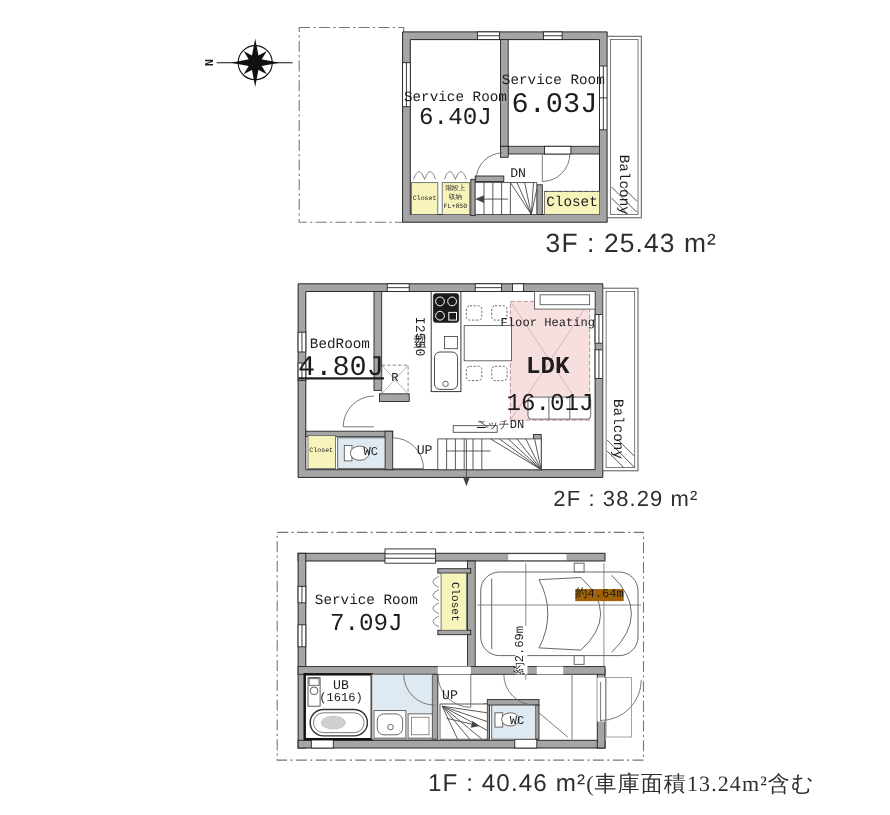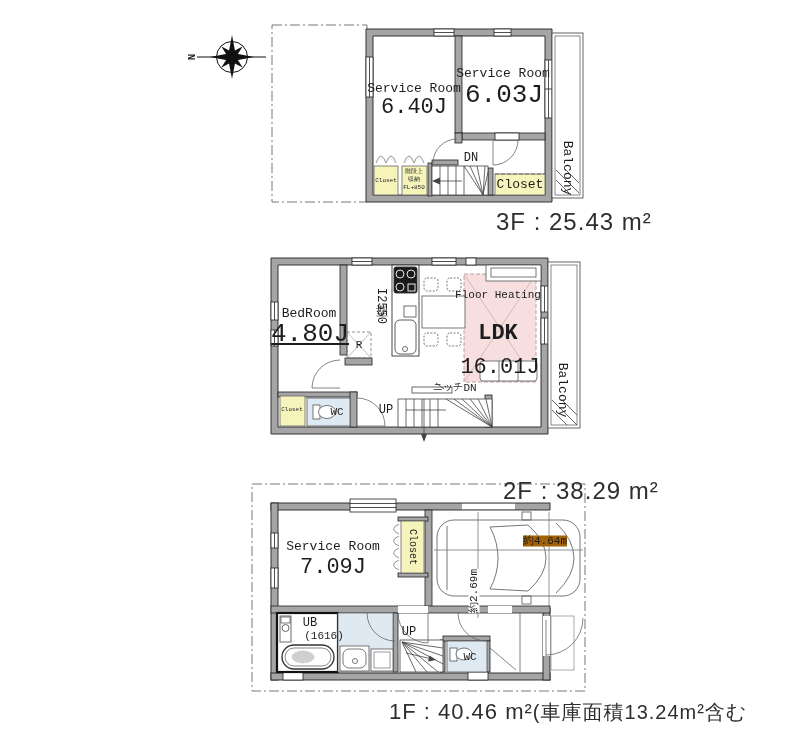--- a/index.html
+++ b/index.html
@@ -6,21 +6,21 @@
   .page{position:relative;width:809px;height:741px;background:#fff;overflow:hidden;
         font-family:"Liberation Sans", sans-serif;}
   svg.lines{position:absolute;left:0;top:0;}
   .lbl{position:absolute;color:#1d1d1d;white-space:nowrap;line-height:1;
        font-family:"Liberation Mono","DejaVu Sans Mono",monospace;
        transform:translate(-50%,-50%);}
   .lbl.v{writing-mode:vertical-rl;}
   .lbl.r90{transform:translate(-50%,-50%) rotate(-90deg);}
   .area-label{position:absolute;color:#2e2e2e;white-space:nowrap;line-height:1;
        font-family:"Liberation Sans","DejaVu Sans",sans-serif;letter-spacing:1px;}
-  .area-note{font-family:Liberation Sans, sans-serif;}
+  .area-note{font-family:Liberation Serif, serif;}
 </style>
 </head>
 <body>
 
 <div class="page">
 
 <svg class="lines" width="809" height="741" viewBox="0 0 809 741">
 
   <g stroke="#111" fill="none" stroke-width="1">
     <line x1="197" y1="57" x2="266" y2="57"></line>
@@ -319,28 +319,28 @@
 <div class="lbl" style="left:359px;top:345px;font-size:11px;">R</div>
 <div class="lbl" style="left:498px;top:295px;font-size:11px;">Floor Heating</div>
 <div class="lbl" style="left:498px;top:334px;font-size:22px;font-weight:bold;">LDK</div>
 <div class="lbl" style="left:500px;top:355px;font-size:22px;margin-top:13px;">16.01J</div>
 <div class="lbl" style="left:436px;top:388px;font-size:10px;margin-left:12px;">ニッチ</div>
 <div class="lbl" style="left:470px;top:388px;font-size:11px;">DN</div>
 <div class="lbl" style="left:386px;top:410px;font-size:12px;">UP</div>
 <div class="lbl" style="left:337px;top:412px;font-size:11px;">WC</div>
 <div class="lbl" style="left:292px;top:410px;font-size:6px;">Closet</div>
 <div class="lbl v" style="left:562px;top:390px;font-size:13px;">Balcony</div>
-<div class="area-label" style="left:503px;top:444px;font-size:24px;margin-top:35px;">2F : 38.29 m²</div>
+<div class="area-label" style="left:503px;top:444px;font-size:20px;">2F : 38.29 m²</div>
 
 <div class="lbl" style="left:333px;top:546px;font-size:13px;">Service Room</div>
 <div class="lbl" style="left:333px;top:568px;font-size:22px;">7.09J</div>
 <div class="lbl v" style="left:412px;top:547px;font-size:10px;">Closet</div>
 <div class="lbl" style="left:545px;top:541px;font-size:11px;background:#a16207;">約4.64m</div>
 <div class="lbl r90" style="left:474px;top:591px;font-size:11px;background:#fff;">約2.69m</div>
 <div class="lbl" style="left:310px;top:623px;font-size:12px;">UB</div>
-<div class="lbl" style="left:310px;top:636px;font-size:11px;margin-left:14px;">(1616)</div>
+<div class="lbl" style="left:310px;top:636px;font-size:11px;">(1616)</div>
 <div class="lbl" style="left:409px;top:632px;font-size:12px;">UP</div>
 <div class="lbl" style="left:470px;top:657px;font-size:11px;">WC</div>
 <div class="area-label" style="left:389px;top:701px;font-size:22px;">
   <span>1F : 40.46 m²</span><span class="area-note" style="font-size:20px;">(車庫面積13.24m²含む</span>
 </div>
 
 </div>
 
 </body></html>

